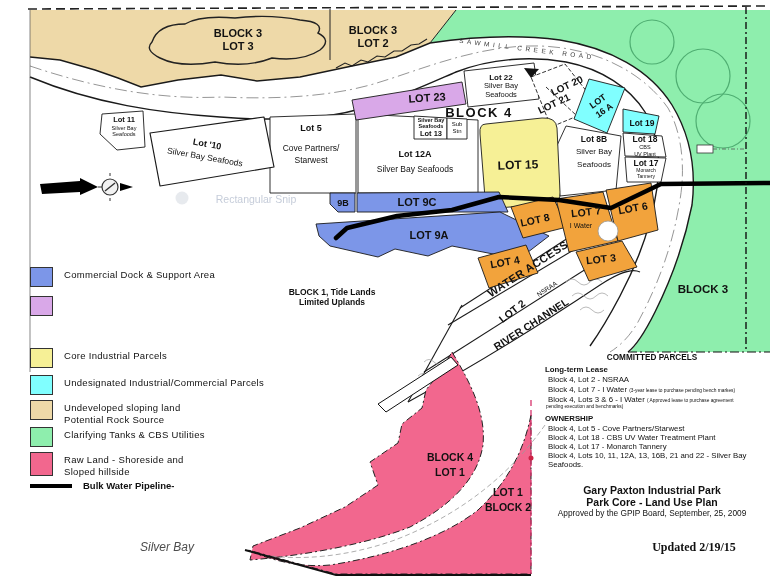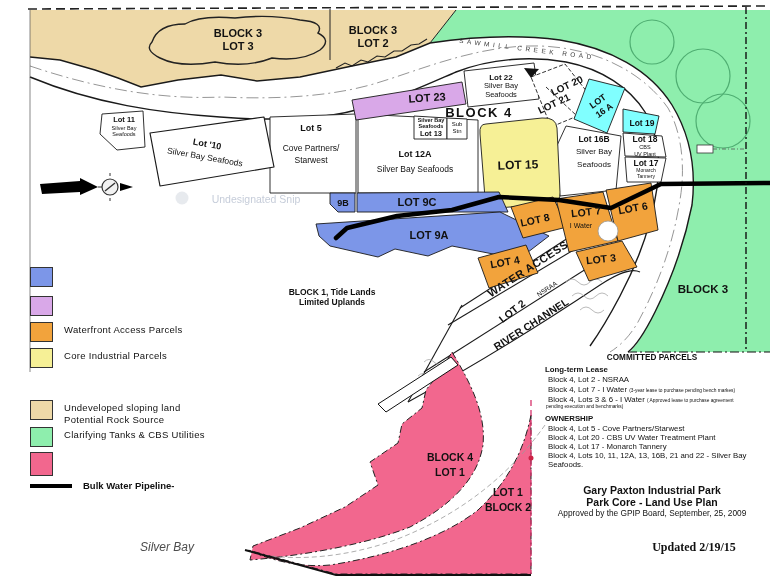--- a/index.html
+++ b/index.html
@@ -155,21 +155,21 @@
     <span class="ln b f85">Lot 18</span>
     <span class="ln">CBS</span>
     <span class="ln">UV Plant</span>
   </div>
   <div class="lbl f5" style="left:646px;top:169px">
     <span class="ln b f85">Lot 17</span>
     <span class="ln">Monarch</span>
     <span class="ln">Tannery</span>
   </div>
   <div class="lbl f8 gap15" style="left:594px;top:152px">
-    <span class="ln b f85">Lot 16B</span>
+    <span class="ln b f85">Lot 8B</span>
     <span class="ln">Silver Bay</span>
     <span class="ln">Seafoods</span>
   </div>
   <div class="lbl b f13" style="left:479px;top:113px;letter-spacing:1.5px">BLOCK 4</div>
   <div class="lbl f55" style="left:431px;top:128px">
     <span class="ln b">Silver Bay</span>
     <span class="ln b">Seafoods</span>
     <span class="ln b f75">Lot 13</span>
   </div>
   <div class="lbl f6" style="left:457px;top:128px">
@@ -215,70 +215,75 @@
   </div>
   <div class="lbl b f105" style="left:450px;top:465px;line-height:1.4">
     <span class="ln">BLOCK 4</span>
     <span class="ln">LOT 1</span>
   </div>
   <div class="lbl b f105" style="left:508px;top:500px;line-height:1.4">
     <span class="ln">LOT 1</span>
     <span class="ln">BLOCK 2</span>
   </div>
   <div class="lbl italic f12" style="left:167px;top:547px">Silver Bay</div>
-  <div class="lbl wm" style="left:256px;top:199px">Undesignated Snip</div>
+  <div class="lbl wm" style="left:256px;top:199px">Rectangular Snip</div>
 
   <div class="leg-row" style="top:267px">
     <div class="swatch" style="background: rgb(124, 150, 232);"></div>
+    <div class="leg-txt">Commercial Dock &amp; Support Area</div>
   </div>
   <div class="leg-row" style="top:296px">
     <div class="swatch" style="background: rgb(217, 168, 232);"></div>
-  </div>
-  <div class="leg-row" style="top:322px">
-    <div class="swatch" style="background: rgb(242, 163, 60);"></div>
-    <div class="leg-txt">Waterfront Access Parcels</div>
   </div>
   <div class="leg-row" style="top:348px">
     <div class="swatch" style="background: rgb(246, 240, 150);"></div>
     <div class="leg-txt">Core Industrial Parcels</div>
+  </div>
+  <div class="leg-row" style="top:375px">
+    <div class="swatch" style="background: rgb(128, 255, 255);"></div>
+    <div class="leg-txt">Undesignated Industrial/Commercial Parcels</div>
   </div>
   <div class="leg-row" style="top:400px">
     <div class="swatch" style="background: rgb(238, 217, 168);"></div>
     <div class="leg-txt">
       <span class="ln">Undeveloped sloping land</span>
       <span class="ln">Potential Rock Source</span>
     </div>
   </div>
   <div class="leg-row" style="top:427px">
     <div class="swatch" style="background: rgb(142, 238, 173);"></div>
     <div class="leg-txt">Clarifying Tanks &amp; CBS Utilities</div>
   </div>
   <div class="leg-row" style="top:452px">
     <div class="swatch" style="height: 22px; background: rgb(242, 103, 142);"></div>
+    <div class="leg-txt">
+      <span class="ln">Raw Land - Shoreside and</span>
+      <span class="ln">Sloped hillside</span>
+    </div>
   </div>
   <div class="leg-row" style="top:480px">
     <div class="pipe-bar"></div>
     <div class="pipe-txt">Bulk Water Pipeline-</div>
   </div>
 
   <div class="note b center" style="left:652px;top:353px;font-size:8.2px">COMMITTED PARCELS</div>
   <div class="note b" style="left:545px;top:365px">Long-term Lease</div>
   <div class="note" style="left:548px;top:375px">Block 4, Lot 2 - NSRAA</div>
   <div class="note" style="left:548px;top:385px">
     <span>Block 4, Lot 7 - I Water</span>
     <span class="sm">(3-year lease to purchase pending bench markes)</span>
   </div>
   <div class="note" style="left:548px;top:395px">
     <span>Block 4, Lots 3 &amp; 6 - I Water</span>
     <span class="sm">( Approved lease to purchase agreement</span>
   </div>
   <div class="note sm" style="left:546px;top:404px;font-size:4.8px">pending execution and benchmarks)</div>
   <div class="note b" style="left:545px;top:414px">OWNERSHIP</div>
   <div class="note" style="left:548px;top:424px">Block 4, Lot 5 - Cove Partners/Starwest</div>
-  <div class="note" style="left:548px;top:433px">Block 4, Lot 20 - CBS UV Water Treatment Plant</div>
+  <div class="note" style="left:548px;top:433px">Block 4, Lot 18 - CBS UV Water Treatment Plant</div>
   <div class="note" style="left:548px;top:442px">Block 4, Lot 17 - Monarch Tannery</div>
   <div class="note" style="left:548px;top:451px">Block 4, Lots 10, 11, 12A, 13, 16B, 21 and 22 - Silver Bay</div>
   <div class="note" style="left:548px;top:460px">Seafoods.</div>
 
   <div class="note b center" style="left:652px;top:484px;font-size:10.5px">Gary Paxton Industrial Park</div>
   <div class="note b center" style="left:652px;top:496px;font-size:10.5px">Park Core - Land Use Plan</div>
   <div class="note center" style="left:652px;top:508px;font-size:8.3px">Approved by the GPIP Board, September, 25, 2009</div>
   <div class="note b center serif" style="left:694px;top:540px;font-size:12px">Updated 2/19/15</div>
 
 </div>

